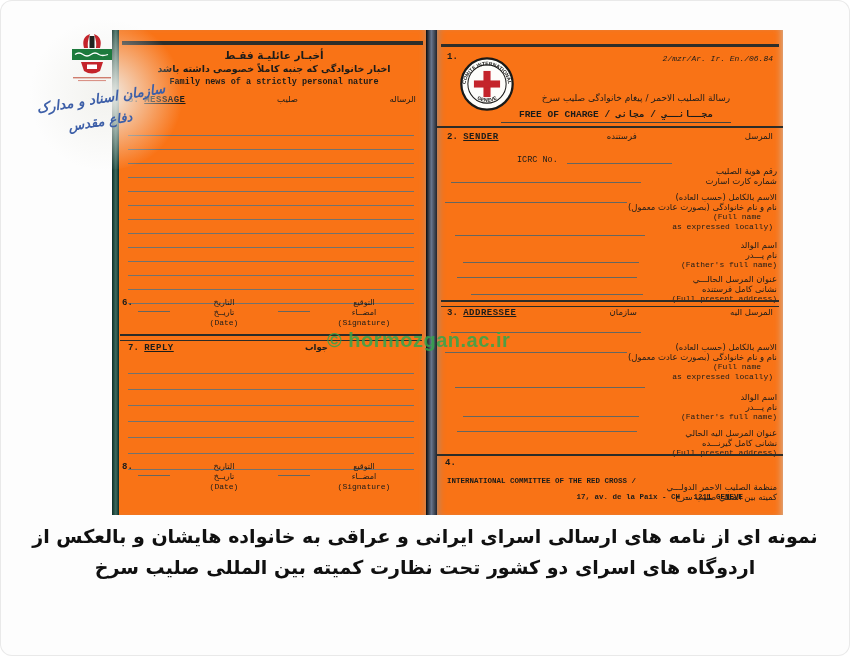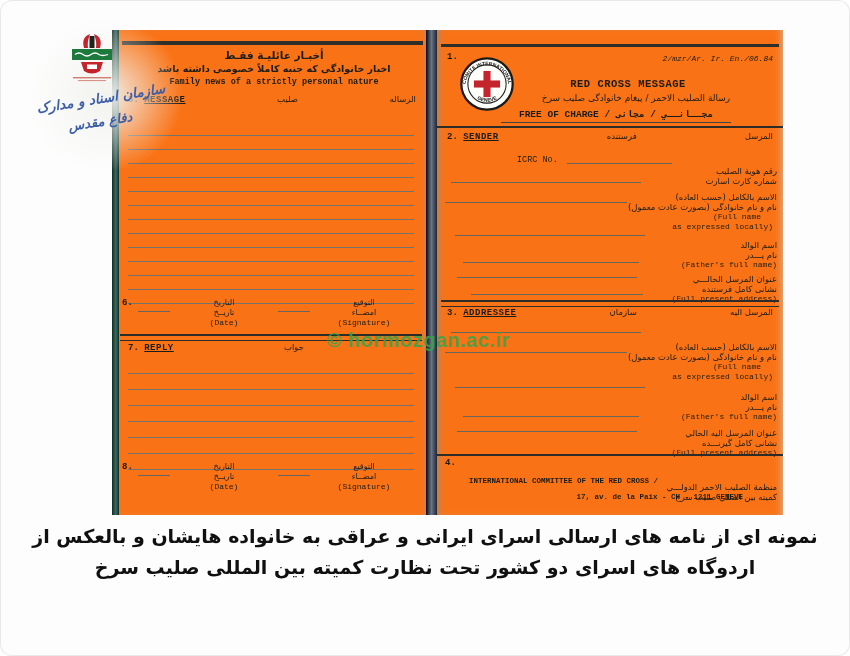--- a/index.html
+++ b/index.html
@@ -116,21 +116,21 @@
           <div class="ar">امضــاء</div>
           <div class="mono lbl-en">(Signature)</div>
         </span>
       </div>
 
       <div class="rule2" style="top:304px;left:8px;right:6px;"></div>
 
       <div class="abs secrow" style="left:16px;right:12px;top:312px;">
         <span class="mono"><span class="secnum">7.</span>
           <span class="secname">REPLY</span></span>
-        <span class="ar lbl" style="margin-right:112px;">جواب</span>
+        <span class="ar lbl" style="margin-right:88px;font-weight:bold;">جواب</span>
       </div>
 
       <div class="abs lines lines-reply" style="left:16px;right:14px;top:328px;">
           <div class="rline"></div>
           <div class="rline"></div>
           <div class="rline"></div>
           <div class="rline"></div>
           <div class="rline"></div>
           <div class="rline"></div>
           <div class="rline"></div>
@@ -172,21 +172,20 @@
         <text font-size="5.4" font-weight="bold" font-family="Liberation Sans, sans-serif" fill="#1a1a18">
           <textPath href="#arcT" startOffset="50%" text-anchor="middle">COMITE INTERNATIONAL</textPath>
         </text>
         <text font-size="5.4" font-weight="bold" font-family="Liberation Sans, sans-serif" fill="#1a1a18">
           <textPath href="#arcB" startOffset="50%" text-anchor="middle">GENEVE</textPath>
         </text>
       </svg>
 
       <div class="abs mono" style="right:10px;top:24px;font-size:8px;font-style:italic;">2/mzr/Ar. Ir. En./06.84</div>
 
-      <div class="abs mono" style="left:86px;top:48px;width:210px;text-align:center;font-size:10.5px;font-weight:bold;letter-spacing:.5px;">RED CROSS MESSAGE</div>
       <div class="abs ar" style="left:60px;right:8px;top:63px;text-align:center;font-size:9px;">رسالة الصليب الاحمر / پیغام خانوادگی صلیب سرخ</div>
       <div class="abs mono" style="left:64px;top:78px;width:230px;text-align:center;font-size:9.5px;font-weight:bold;border-bottom:1px solid #44443f;padding-bottom:2px;">FREE OF CHARGE / مجــانــي / مجانی</div>
 
       <div class="rule" style="top:96px;"></div>
 
       <div class="abs secrow" style="left:10px;right:10px;top:101px;">
         <span class="mono"><span class="secnum">2.</span>
           <span class="secname">SENDER</span></span>
         <span class="ar lbl">فرستنده</span>
         <span class="ar lbl">المرسل</span>
@@ -273,21 +272,21 @@
 
       <div class="rule" style="top:424px;height:1.5px;"></div>
 
       <div class="abs mono" style="left:8px;top:428px;font-size:9px;font-weight:bold;">4.</div>
 
       <div class="abs" style="left:0;right:0;top:436px;height:44px;">
         <div class="fl" style="top:0;">
           <div class="ar lbl">منظمة الصليب الاحمر الدولـــي</div>
           <div class="ar lbl">كميته بين المللي صليب سرخ</div>
         </div>
-        <div class="abs mono" style="left:32px;top:11px;font-size:7.5px;font-weight:bold;">INTERNATIONAL COMMITTEE OF THE RED CROSS /</div>
+        <div class="abs mono" style="left:10px;top:11px;font-size:7.5px;font-weight:bold;">INTERNATIONAL COMMITTEE OF THE RED CROSS /</div>
         <div class="abs mono" style="left:0;right:40px;top:27px;text-align:right;font-size:7.5px;font-weight:bold;">17, av. de la Paix - CH - 1211 GENEVE</div>
       </div>
     </div>
   </div>
 
   <div class="wm" style="color: rgb(51, 166, 76);">© hormozgan.ac.ir</div>
 
   <div class="caption">
     <div>نمونه ای از نامه های ارسالی اسرای ایرانی و عراقی به خانواده هایشان و بالعکس از</div>
     <div>اردوگاه های اسرای دو کشور تحت نظارت کمیته بین المللی صلیب سرخ</div>

